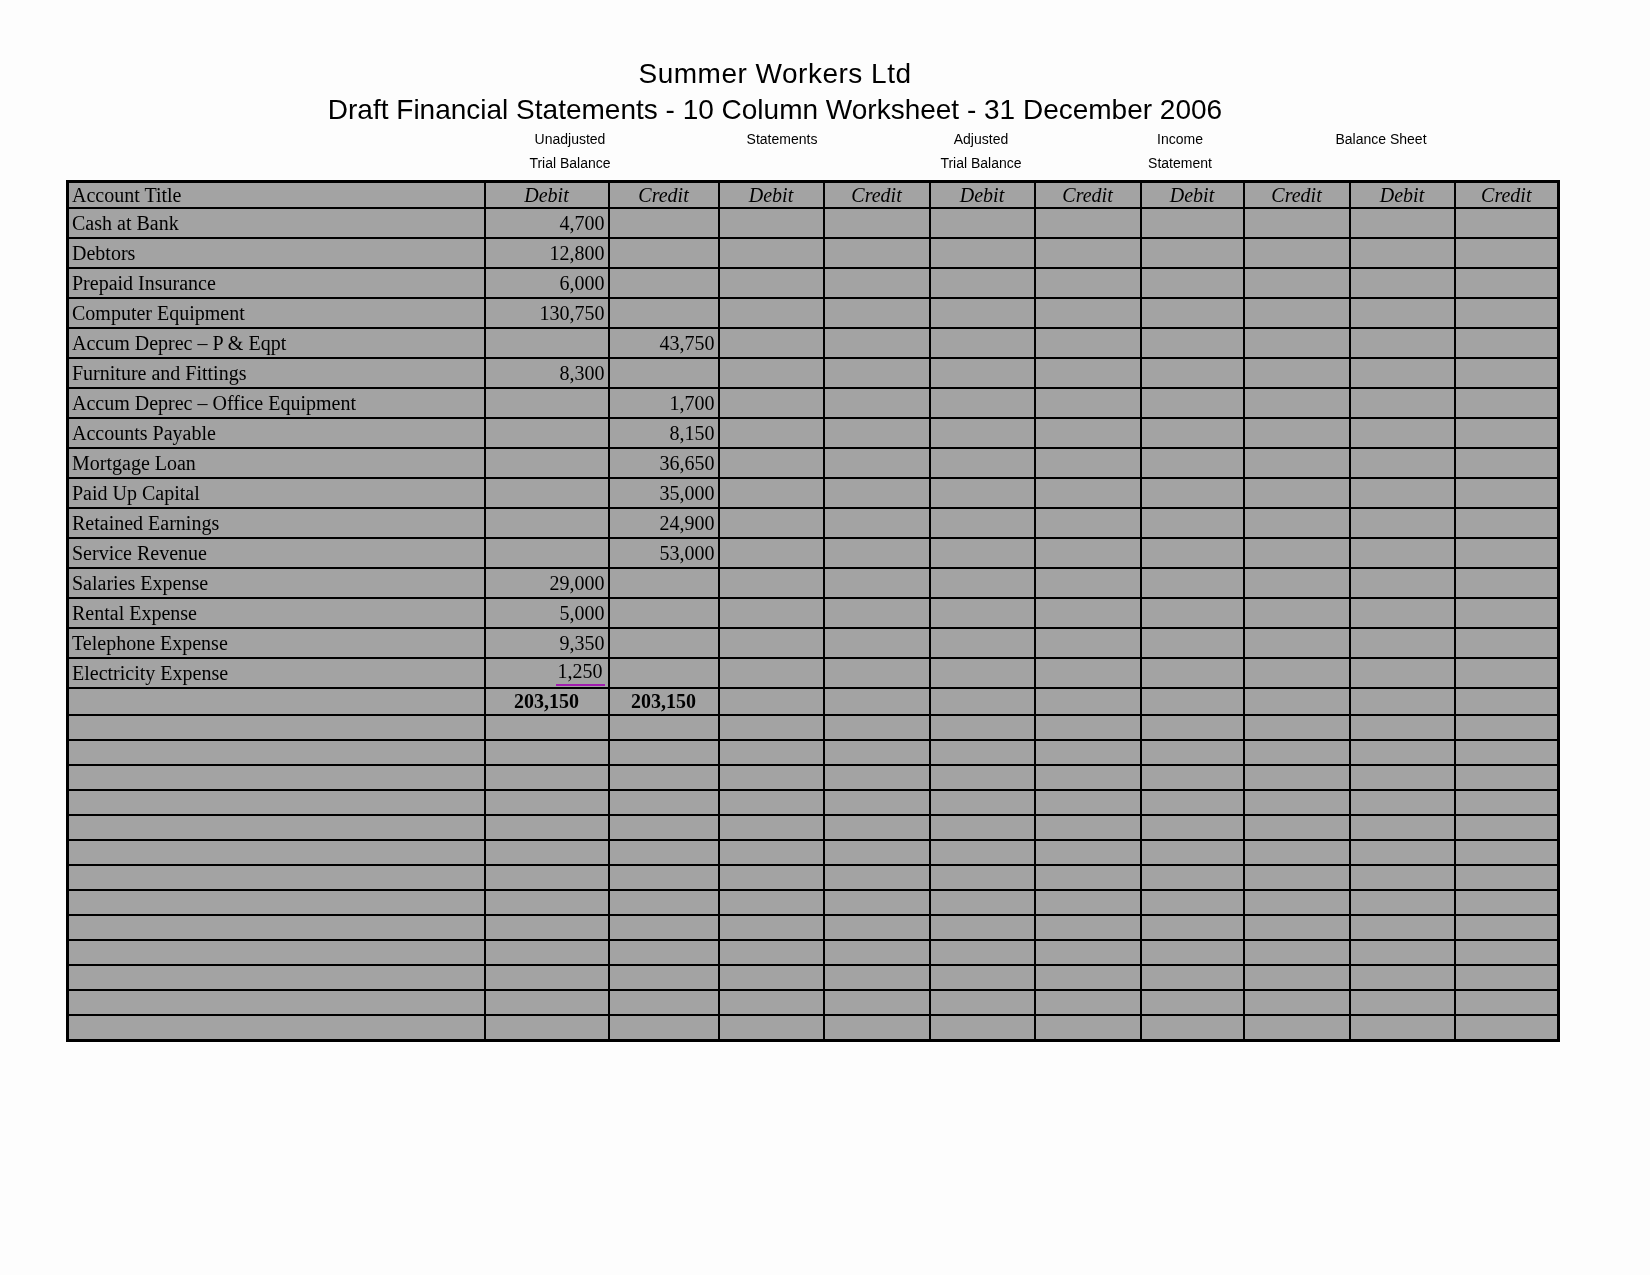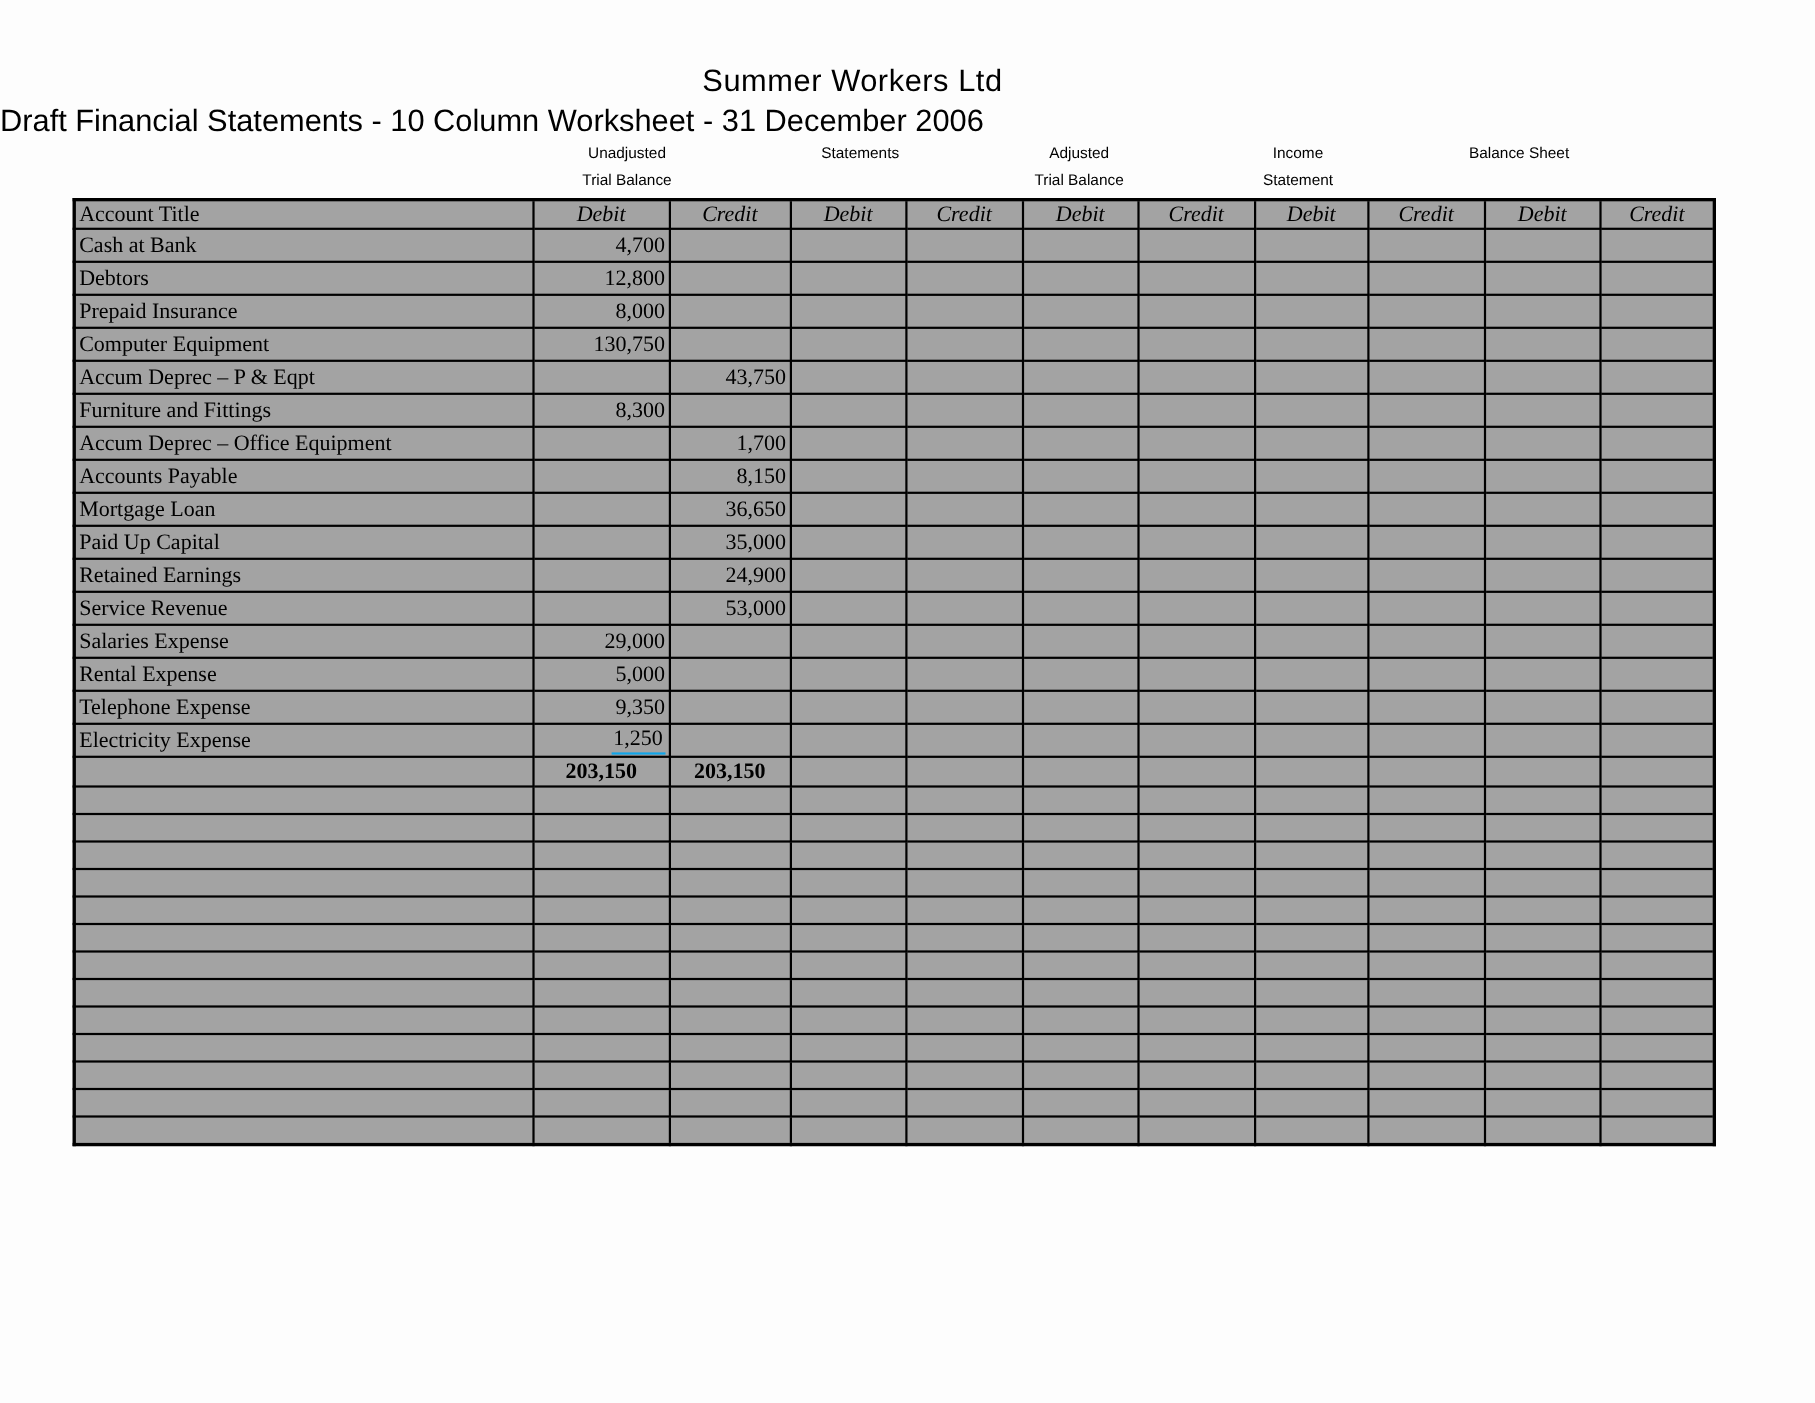--- a/index.html
+++ b/index.html
@@ -25,20 +25,21 @@
     text-align: center;
     font-size: 28px;
     font-weight: 400;
     letter-spacing: 0.5px;
   }
   .doc-subtitle {
     position: absolute;
     top: 94px;
     left: 0;
     width: 1550px;
+    text-align: center;
     font-size: 28px;
     font-weight: 400;
   }
   .col-group-header {
     position: absolute;
     top: 127px;
     transform: translateX(-50%);
     text-align: center;
     font-size: 14px;
     font-weight: 400;
@@ -67,21 +68,21 @@
   tr.header-row td { height: 24px; }
   tr.data-row td { height: 28px; }
   tr.totals-row td { height: 25px; }
   tr.empty-row td { height: 23px; }
   .account-cell { text-align: left; }
   .num-cell { text-align: right; }
   .head-cell { text-align: center; font-style: italic; }
   .totals-row .num-cell { text-align: center; font-weight: 700; }
   .underlined {
     display: inline-block;
-    border-bottom: 2px solid #0ea5e9;
+    border-bottom: 2px solid #a21caf;
     padding: 0 2px 1px 2px;
   }
 </style>
 </head>
 <body>
 
 <div class="page">
 
   <div class="doc-title">Summer Workers Ltd</div>
   <div class="doc-subtitle">Draft Financial Statements - 10 Column Worksheet - 31 December 2006</div>
@@ -156,21 +157,21 @@
           <td class="num-cell"></td>
           <td class="num-cell"></td>
           <td class="num-cell"></td>
           <td class="num-cell"></td>
           <td class="num-cell"></td>
           <td class="num-cell"></td>
           <td class="num-cell"></td>
         </tr>
         <tr class="data-row">
           <td class="account-cell">Prepaid Insurance</td>
-          <td class="num-cell"><span>8,000</span></td>
+          <td class="num-cell"><span>6,000</span></td>
           <td class="num-cell"></td>
           <td class="num-cell"></td>
           <td class="num-cell"></td>
           <td class="num-cell"></td>
           <td class="num-cell"></td>
           <td class="num-cell"></td>
           <td class="num-cell"></td>
           <td class="num-cell"></td>
           <td class="num-cell"></td>
         </tr>

